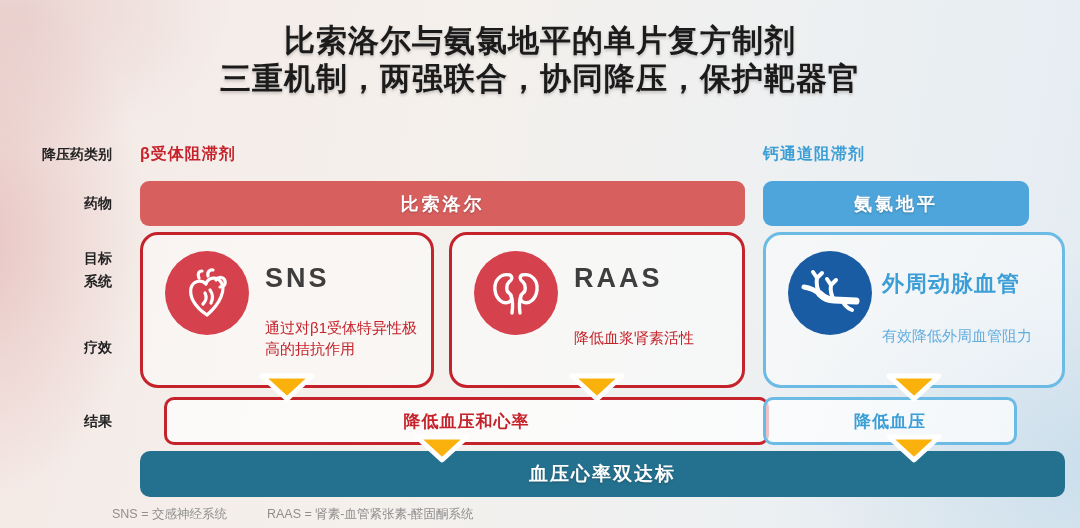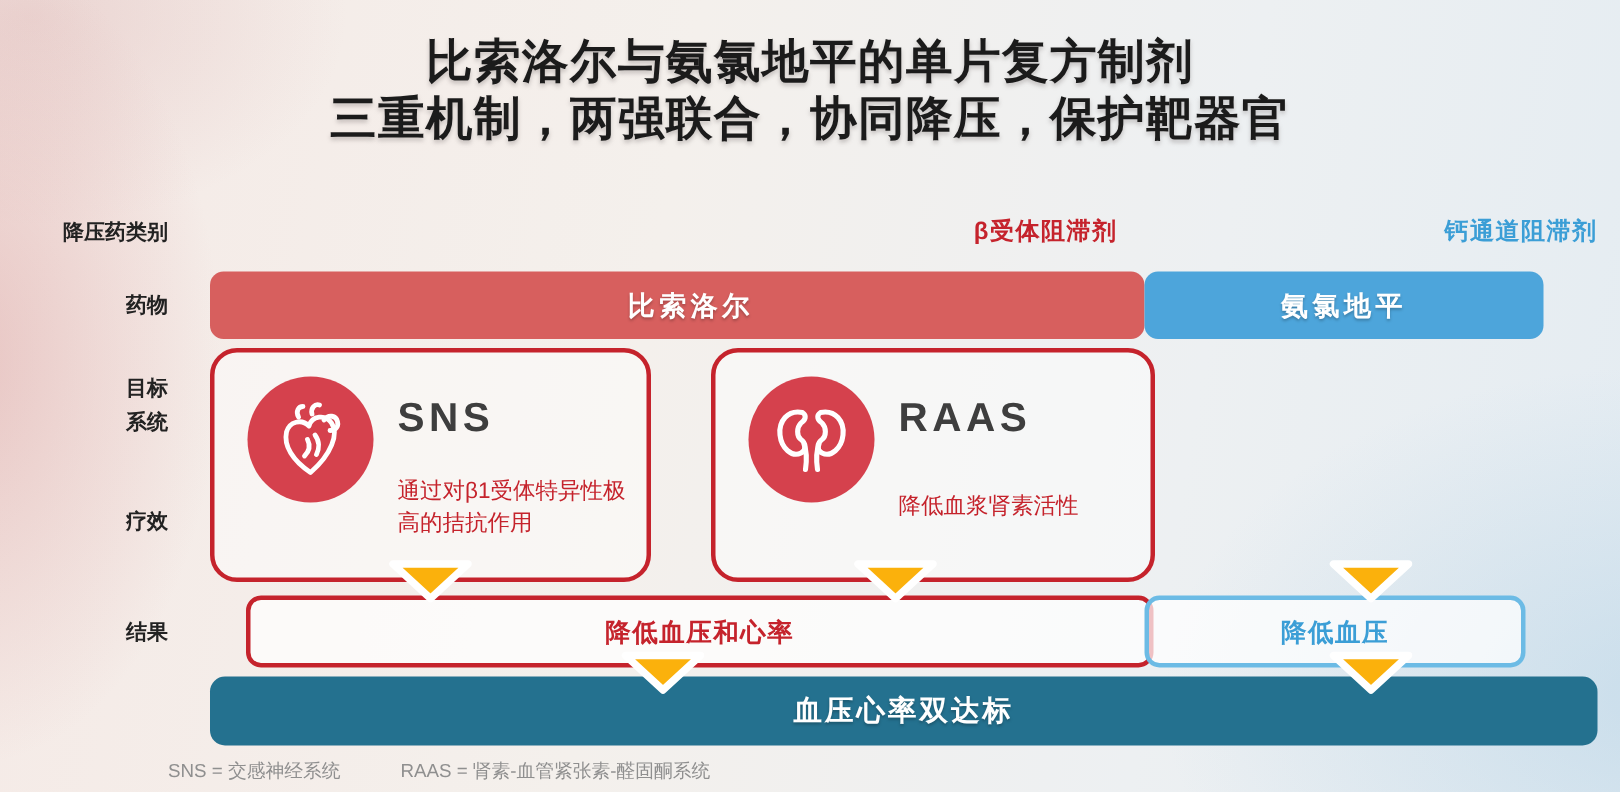--- a/index.html
+++ b/index.html
@@ -15,32 +15,32 @@
       radial-gradient(ellipse 260px 420px at -2% 45%, rgba(214,146,146,.42), rgba(214,146,146,0) 65%),
       radial-gradient(ellipse 300px 200px at 2% 2%, rgba(210,160,160,.30), rgba(210,160,160,0) 70%),
       radial-gradient(ellipse 520px 340px at 103% 88%, rgba(158,198,224,.38), rgba(158,198,224,0) 65%),
       linear-gradient(100deg,#f5eae6 0%,#f4f0ec 40%,#edf0f2 72%,#e4ecf2 100%);
   }
   .title{position:absolute;left:0;width:100%;text-align:center;font-weight:900;color:var(--ink);
     font-size:31px;letter-spacing:1px;text-shadow:0 2px 3px rgba(110,100,100,.35);}
   .title.l1{top:20px}
   .title.l2{top:58px}
   .rlabel{position:absolute;left:0;width:112px;text-align:right;font-weight:bold;color:#222;font-size:14px;line-height:23px;}
-  .cat{position:absolute;top:144px;text-align:right;font-weight:bold;font-size:16px;letter-spacing:1px;}
+  .cat{position:absolute;top:144px;text-align:left;font-weight:bold;font-size:16px;letter-spacing:1px;}
   .cat.beta{left:140px;width:605px;color:var(--red);}
   .cat.ccb{left:763px;width:302px;color:var(--blue);}
   .drugbar{position:absolute;top:181px;height:45px;border-radius:9px;display:flex;align-items:center;justify-content:center;
     color:#fff;font-weight:bold;font-size:18px;letter-spacing:3px;text-shadow:0 1px 2px rgba(0,0,0,.25);}
-  .drugbar.red{left:140px;width:605px;background:var(--bar-red);padding-left:18px;}
+  .drugbar.red{left:140px;width:605px;background:var(--bar-red);}
   .drugbar.blue{left:763px;width:266px;background:var(--bar-blue);text-align:center;}
   .tbox{position:absolute;top:232px;height:156px;border-radius:18px;background:rgba(255,255,255,.45);box-sizing:border-box;}
   .tbox.redb{border:3px solid var(--red);padding-left:26px;}
   .tbox.blueb{border:3px solid var(--border-blue);}
   #sns{left:140px;width:294px;}
-  #raas{left:474px;width:296px;text-align:right;}
+  #raas{left:449px;width:296px;text-align:right;}
   #pav{left:763px;width:302px;}
   .circle{position:absolute;left:22px;top:16px;width:84px;height:84px;border-radius:50%;display:flex;align-items:center;justify-content:center;}
   .circle.red{background:var(--circle-red);}
   .circle.blue{background:var(--circle-blue);}
   .circle svg{width:60px;height:60px;}
   .tbox-title{position:absolute;left:122px;top:28px;font-weight:bold;font-size:27px;color:#3e3e3e;letter-spacing:3px;}
   #pav .tbox-title{color:var(--blue);font-size:22px;top:34px;left:116px;letter-spacing:1px;}
   .tbox-desc{position:absolute;left:122px;font-size:15px;line-height:21px;}
   #sns .tbox-desc{color:var(--red);width:158px;top:82px;}
   #raas .tbox-desc{color:var(--red);top:92px;}
@@ -104,20 +104,35 @@
           <path d="M24 12 C14 10 8 18 9 27 C10 36 17 42 23 39 C27 37 26 32 23 30 C20 28 20 22 23 19 C26 17 27 14 24 12 Z"></path>
           <path d="M36 12 C46 10 52 18 51 27 C50 36 43 42 37 39 C33 37 34 32 37 30 C40 28 40 22 37 19 C34 17 33 14 36 12 Z"></path>
           <path d="M25 33 C27 38 27 43 26 50 M35 33 C33 38 33 43 34 50"></path>
         </g>
       </svg>
     </div>
     <div class="tbox-title">RAAS</div>
     <div class="tbox-desc">降低血浆肾素活性</div>
   </div>
 
+  <div class="tbox blueb" id="pav">
+    <div class="circle blue">
+      <svg viewBox="0 0 60 60">
+        <g fill="none" stroke="#fff" stroke-linecap="round" stroke-linejoin="round">
+          <path stroke-width="7" d="M56 38 L34 37 C28 37 24 35 20 31"></path>
+          <path stroke-width="5" d="M20 31 C15 27 10 25 4 24"></path>
+          <path stroke-width="4" d="M20 31 C17 26 16 21 17 15 M17 15 L13 9 M17 15 L22 10"></path>
+          <path stroke-width="4" d="M34 37 C31 32 30 28 31 22 M31 22 L27 16 M31 22 L36 17"></path>
+          <path stroke-width="4" d="M42 37 C44 42 47 45 52 47"></path>
+        </g>
+      </svg>
+    </div>
+    <div class="tbox-title">外周动脉血管</div>
+    <div class="tbox-desc">有效降低外周血管阻力</div>
+  </div>
 
   <svg class="arrow r1" style="left:258px" viewBox="0 0 58 30">
     <polygon points="4,4 54,4 29,27" fill="#fbb10c" stroke="#ffffff" stroke-width="5" stroke-linejoin="round"></polygon>
   </svg>
   <svg class="arrow r1" style="left:568px" viewBox="0 0 58 30">
     <polygon points="4,4 54,4 29,27" fill="#fbb10c" stroke="#ffffff" stroke-width="5" stroke-linejoin="round"></polygon>
   </svg>
   <svg class="arrow r1" style="left:885px" viewBox="0 0 58 30">
     <polygon points="4,4 54,4 29,27" fill="#fbb10c" stroke="#ffffff" stroke-width="5" stroke-linejoin="round"></polygon>
   </svg>

